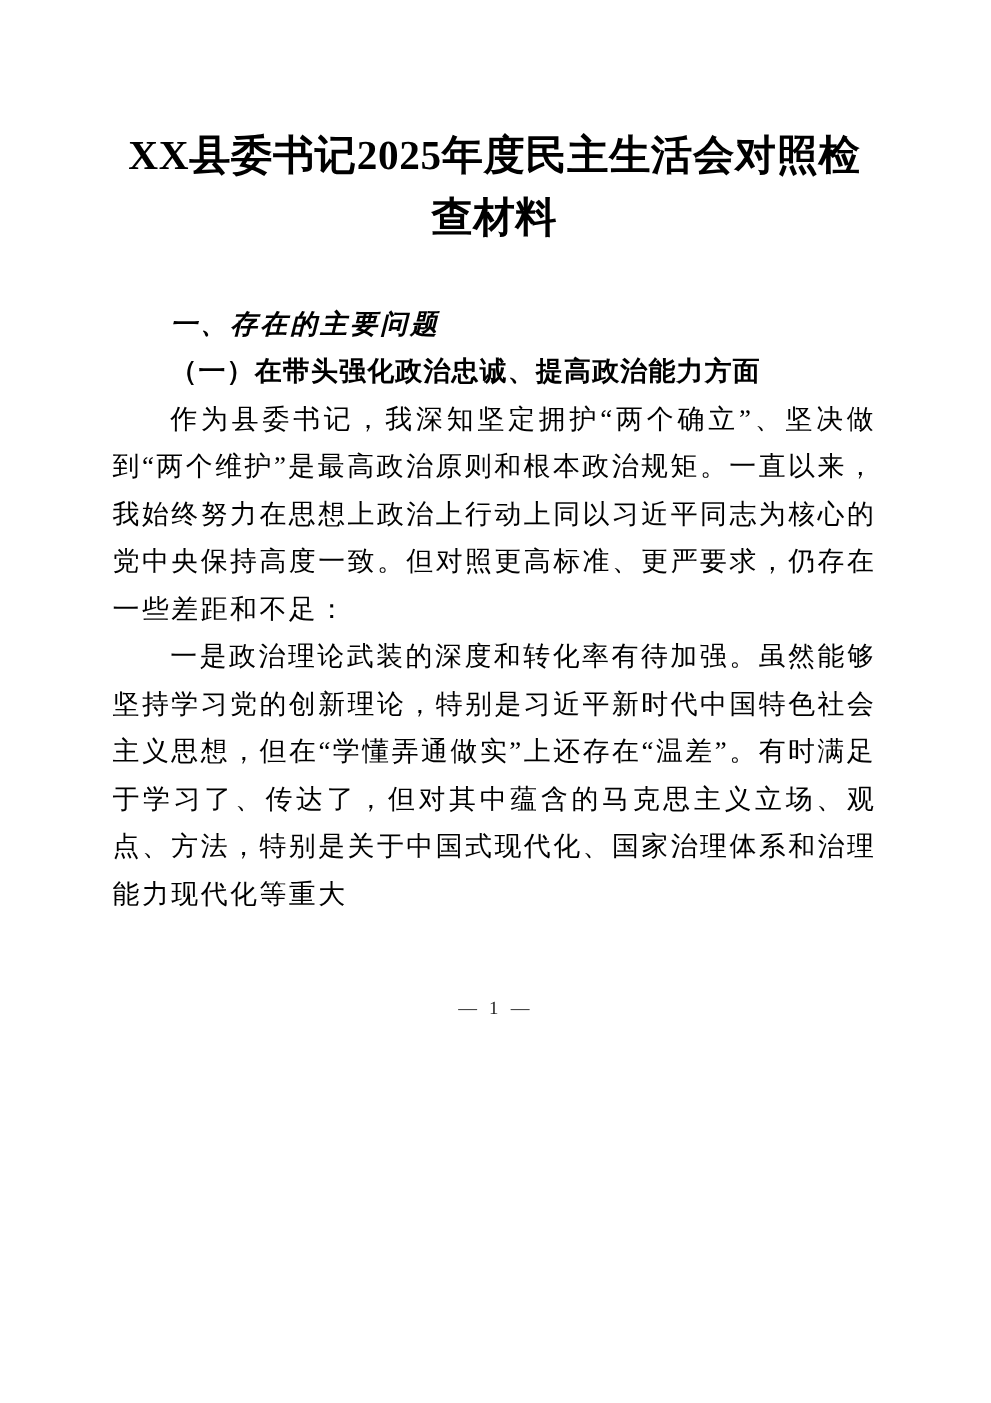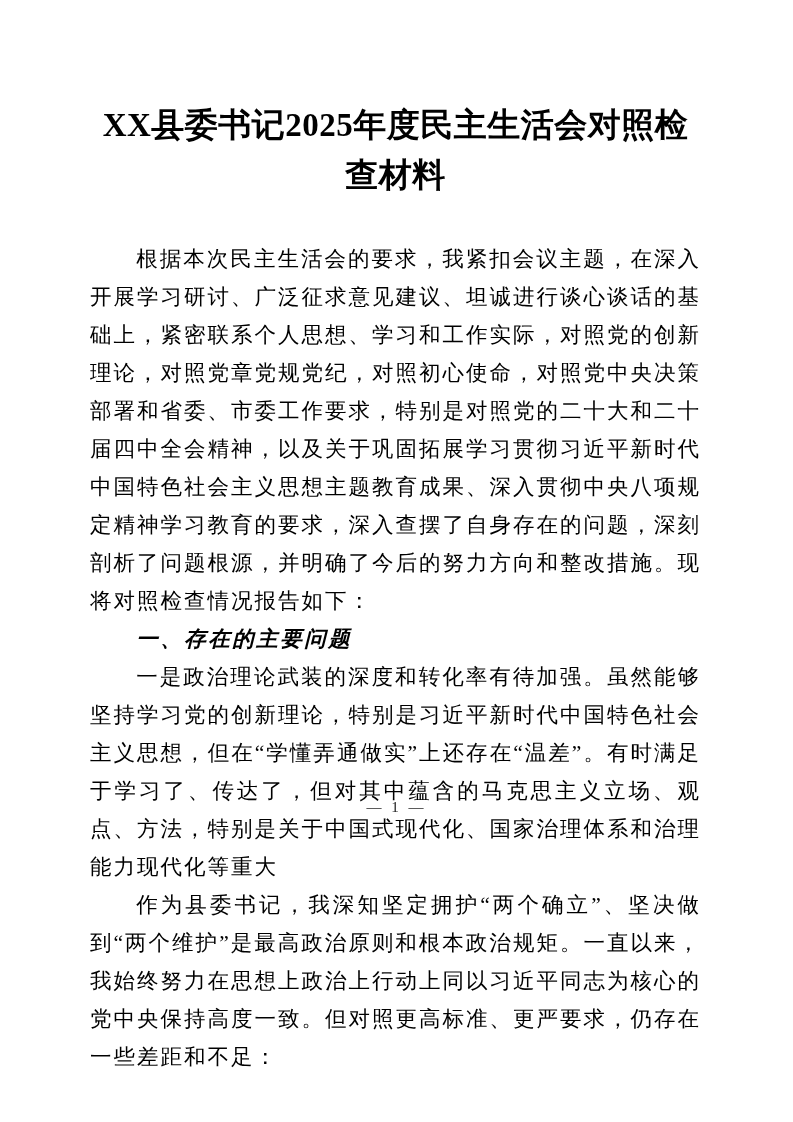--- a/index.html
+++ b/index.html
@@ -71,26 +71,26 @@
 </style>
 </head>
 <body>
 
 <div class="page">
 
   <h1 class="doc-title">XX县委书记2025年度民主生活会对照检查材料</h1>
 
   <div class="content">
 
-    <p class="para">根据本次民主生活会的要求，我紧扣会议主题，在深入开展学习研讨、广泛征求意见建议、坦诚进行谈心谈话的基础上，紧密联系个人思想、学习和工作实际，对照党的创新理论，对照党章党规党纪，对照初心使命，对照党中央决策部署和省委、市委工作要求，特别是对照党的二十大和二十届四中全会精神，以及关于巩固拓展学习贯彻习近平新时代中国特色社会主义思想主题教育成果、深入贯彻中央八项规定精神学习教育的要求，深入查摆了自身存在的问题，深刻剖析了问题根源，并明确了今后的努力方向和整改措施。现将对照检查情况报告如下：</p>
 
     <p class="sec-h1">一、存在的主要问题</p>
 
+    <p class="sec-h2">（一）在带头强化政治忠诚、提高政治能力方面</p>
+
+    <p class="para">作为县委书记，我深知坚定拥护“两个确立”、坚决做到“两个维护”是最高政治原则和根本政治规矩。一直以来，我始终努力在思想上政治上行动上同以习近平同志为核心的党中央保持高度一致。但对照更高标准、更严要求，仍存在一些差距和不足：</p>
 
     <p class="para">一是政治理论武装的深度和转化率有待加强。虽然能够坚持学习党的创新理论，特别是习近平新时代中国特色社会主义思想，但在“学懂弄通做实”上还存在“温差”。有时满足于学习了、传达了，但对其中蕴含的马克思主义立场、观点、方法，特别是关于中国式现代化、国家治理体系和治理能力现代化等重大</p>
-
-    <p class="para">作为县委书记，我深知坚定拥护“两个确立”、坚决做到“两个维护”是最高政治原则和根本政治规矩。一直以来，我始终努力在思想上政治上行动上同以习近平同志为核心的党中央保持高度一致。但对照更高标准、更严要求，仍存在一些差距和不足：</p>
 
   </div>
 
   <div class="page-footer">— 1 —</div>
 
 </div>
 
 </body></html>

